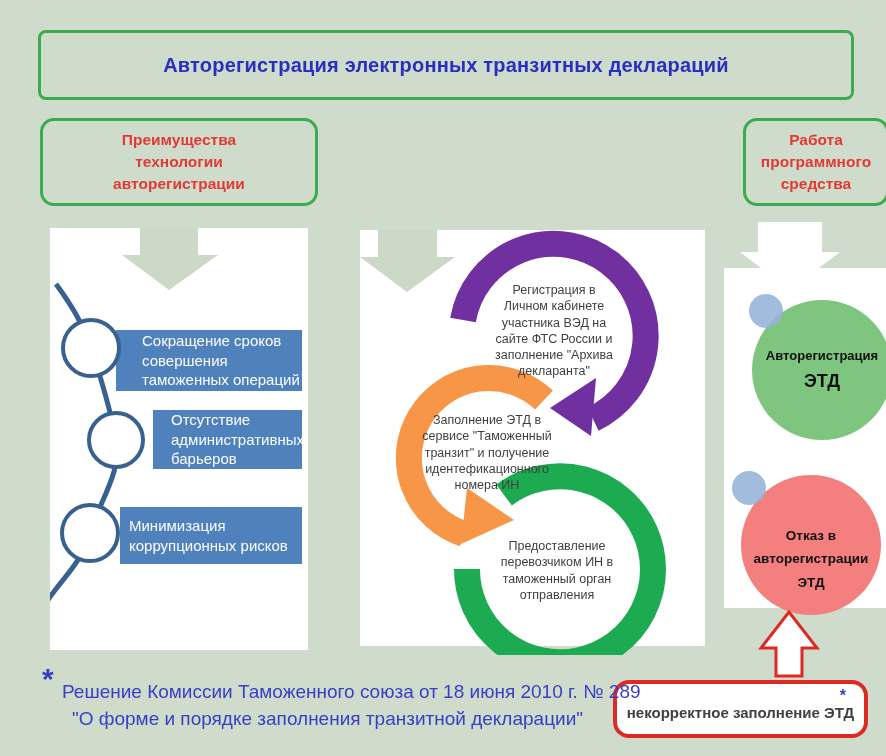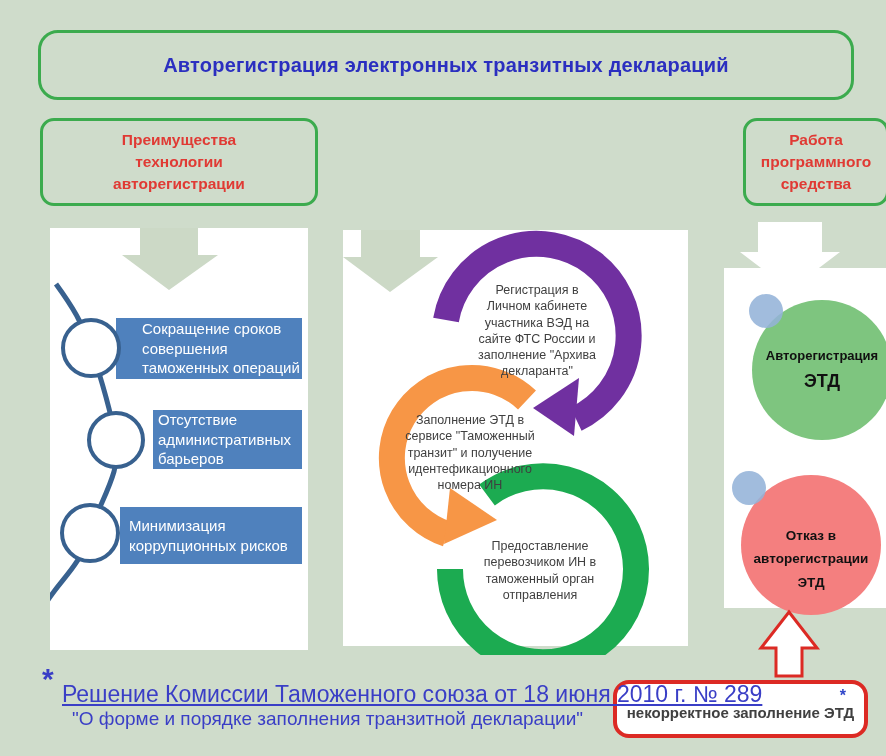--- a/index.html
+++ b/index.html
@@ -6,51 +6,51 @@
   .page{
     position:relative;
     width:886px;height:756px;
     background:#cfdccb;
     font-family:"Liberation Sans", sans-serif;
     overflow:hidden;
   }
   
   .title-box{
     position:absolute;left:38px;top:30px;width:810px;height:64px;
-    border:3px solid #3cab4e;border-radius:20px;
+    border:3px solid #3cab4e;border-radius:8px;
     display:flex;align-items:center;justify-content:center;
   }
   .title-box .t{
     color:#2b2fc0;font-size:20px;font-weight:bold;letter-spacing:.2px;
   }
   
   .hdr{
     position:absolute;top:118px;height:88px;
     border:3px solid #3cab4e;border-radius:14px;
     display:flex;align-items:center;justify-content:center;
     text-align:center;color:#e03a34;font-weight:bold;font-size:15.5px;
     line-height:1.4;white-space:pre-line;box-sizing:border-box;
   }
   .hdr1{left:40px;width:278px;}
   .hdr2{left:340px;width:350px;}
   .hdr3{left:743px;width:146px;}
   
   .panel{position:absolute;background:#ffffff;}
   .panel-left{left:50px;top:228px;width:258px;height:422px;}
-  .panel-mid{left:343px;top:230px;width:345px;height:416px;}
+  .panel-mid{left:360px;top:230px;width:345px;height:416px;}
   .panel-right{left:724px;top:268px;width:164px;height:340px;}
   .layer{position:absolute;left:0;top:0;}
   
   .bbox{
     position:absolute;background:#4f81bd;color:#ffffff;
     font-size:15px;line-height:1.32;display:flex;align-items:center;
     white-space:pre-line;box-sizing:border-box;
   }
-  .bbox1{left:66px;top:90px;width:186px;height:61px;padding-left:26px;}
-  .bbox2{left:103px;top:182px;width:149px;height:59px;padding-left:5px;}
+  .bbox1{left:66px;top:102px;width:186px;height:61px;padding-left:26px;}
+  .bbox2{left:103px;top:182px;width:149px;height:59px;padding-left:18px;}
   .bbox3{left:70px;top:279px;width:182px;height:57px;padding-left:9px;}
   
   .steptext{
     position:absolute;text-align:center;color:#3f3f3f;
     font-size:12.5px;line-height:1.3;white-space:pre-line;
   }
   .step1{left:119px;top:52px;width:150px;}
   .step2{left:47px;top:182px;width:160px;}
   .step3{left:122px;top:308px;width:150px;}
   
@@ -78,21 +78,21 @@
   }
   .note-box .txt{
     position:absolute;left:0;right:0;top:20px;text-align:center;
     color:#404040;font-weight:bold;font-size:15px;
   }
   .note-box .ast{
     position:absolute;right:18px;top:3px;color:#2f45c9;font-weight:bold;font-size:16px;
   }
   
   .foot-ast{position:absolute;left:42px;top:662px;color:#3a3ec6;font-size:30px;font-weight:bold;}
-  .foot-l1{position:absolute;left:62px;top:681px;color:#3a3ec6;font-size:23px;text-decoration:underline;}
+  .foot-l1{position:absolute;left:62px;top:681px;color:#3a3ec6;font-size:19px;}
   .foot-l2{position:absolute;left:72px;top:708px;color:#3a3ec6;font-size:19px;}
   svg{display:block;}
 </style>
 </head>
 <body>
 
 <div class="page">
 
   <div class="title-box">
     <div class="t">Авторегистрация электронных транзитных деклараций</div>

